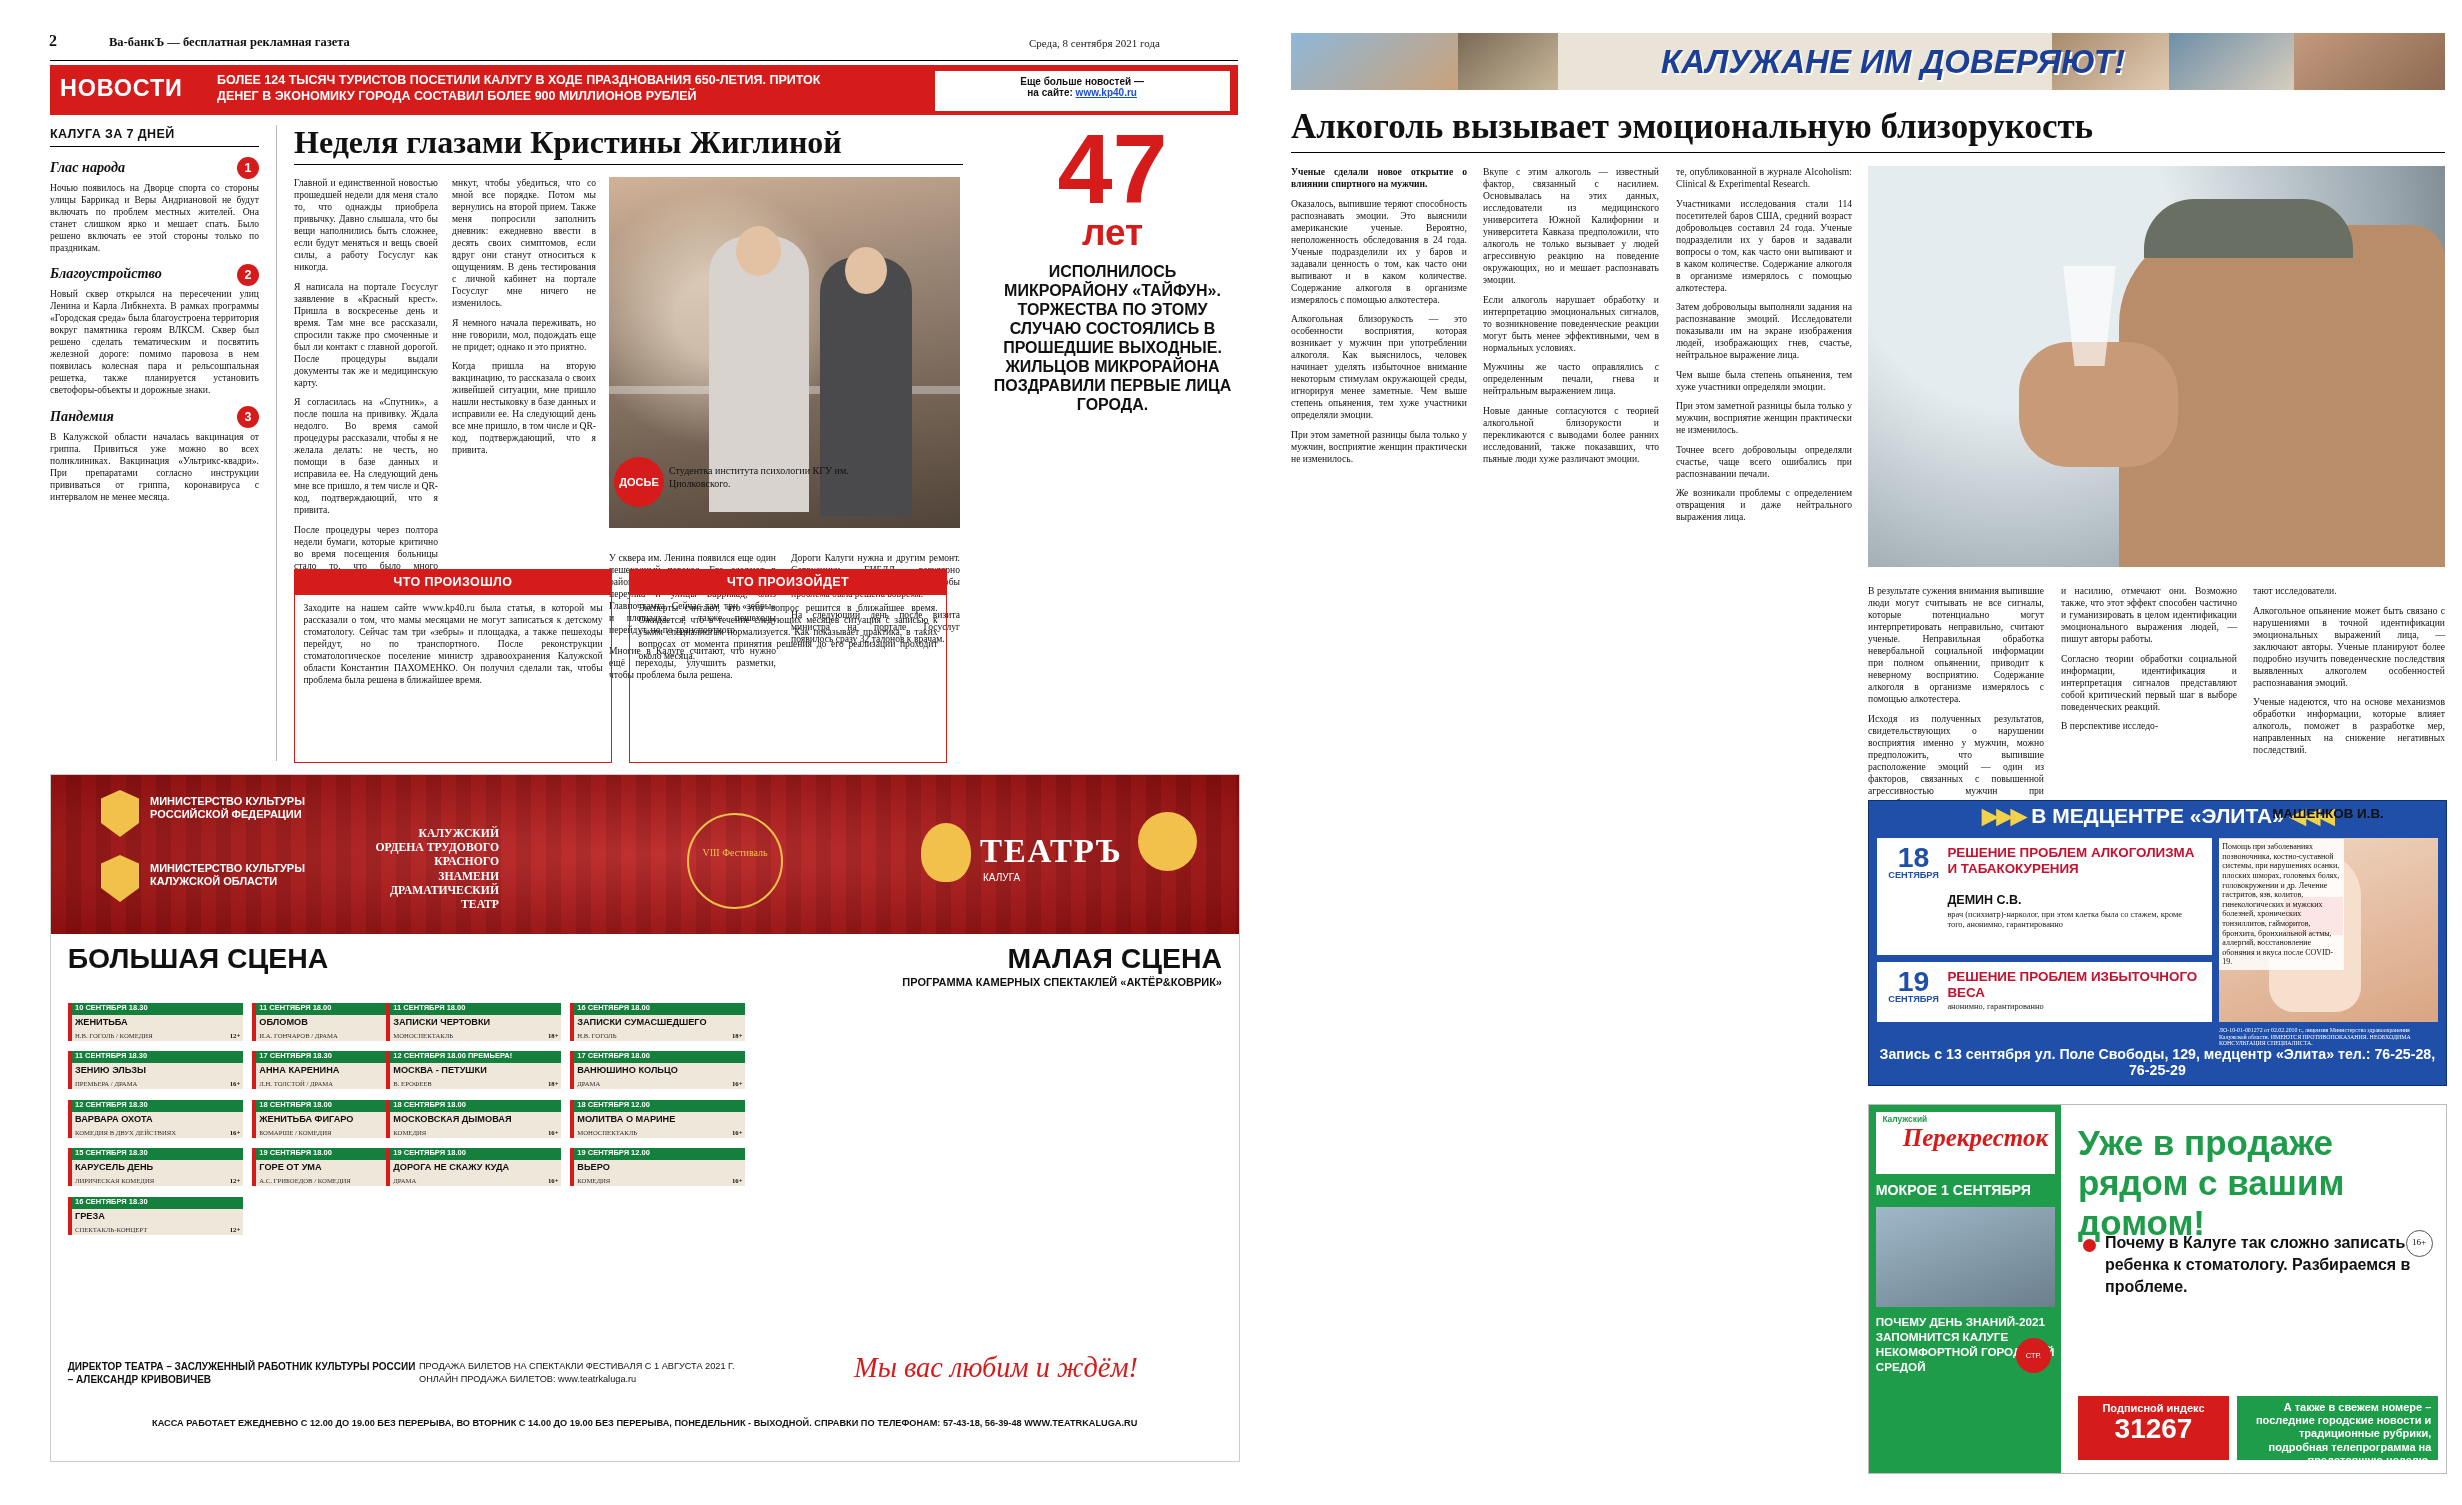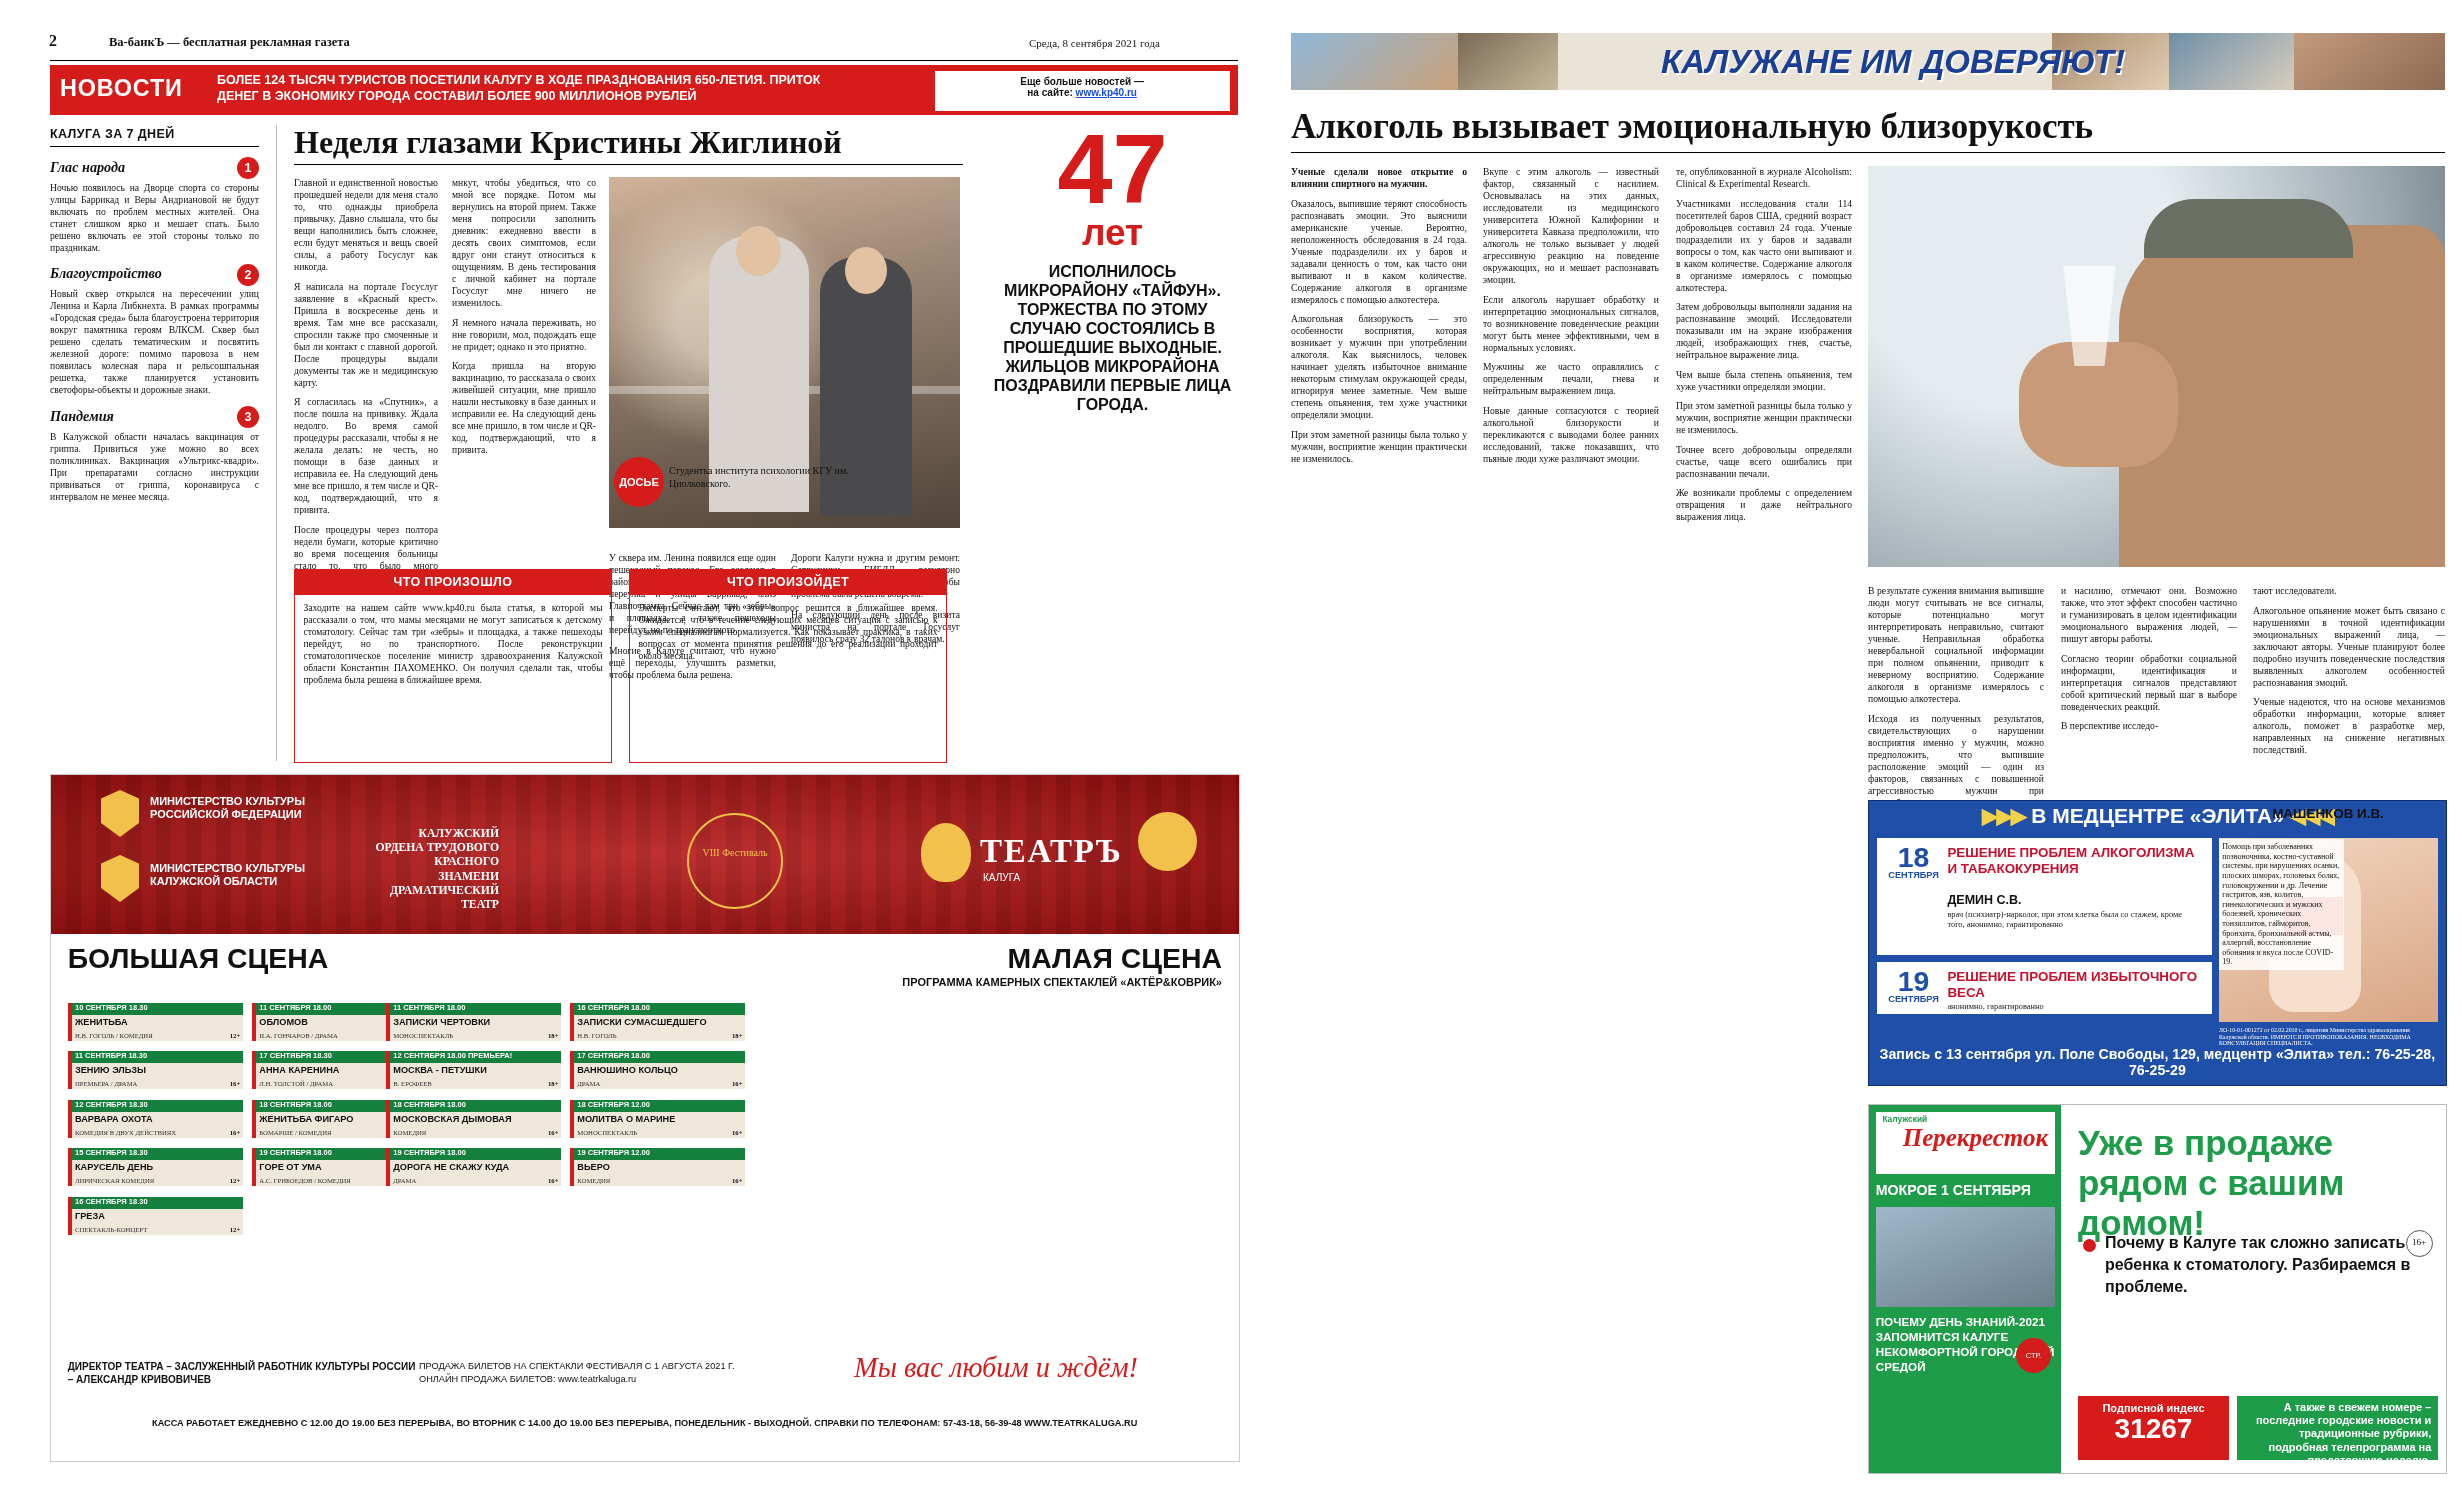--- a/index.html
+++ b/index.html
@@ -127,21 +127,21 @@
   #alc-photo .hat{position:absolute;left:276px;top:33px;width:209px;height:59px;background:#6a6f63;border-radius:50px 50px 0 0;}
   #alc-photo .glass{position:absolute;left:184px;top:100px;width:75px;height:100px;background:rgba(255,255,255,.65);clip-path:polygon(15% 0,85% 0,70% 100%,30% 100%);}
   #alc-photo .hand{position:absolute;left:151px;top:176px;width:159px;height:125px;background:#c89a78;border-radius:50px;}
 
   
   #elita{position:absolute;left:607px;top:800px;width:577px;height:284px;background:#1f4fa8;border:1.7px solid #0d2f6e;}
   #elita-hd{position:absolute;left:0;top:3.3px;width:577px;text-align:center;color:#ffffff;font-family:"Liberation Sans",sans-serif;font-weight:bold;font-size:21px;}
   #elita-hd .arrow{color:#f2d24b;letter-spacing:-1.7px;}
   .ebox{position:absolute;background:#ffffff;}
   #eb1{left:8.4px;top:37px;width:335px;height:117px;}
-  #eb2{left:8.4px;top:161px;width:335px;height:52px;text-decoration:underline;}
+  #eb2{left:8.4px;top:161px;width:335px;height:60px;text-decoration:underline;}
   #eb3{left:350px;top:37px;width:219px;height:184px;background:linear-gradient(160deg,#f2d8c4,#d9a583);}
   #eb3 .fig{position:absolute;left:50px;top:15px;width:92px;height:159px;background:#f6e0cd;border-radius:42px 42px 25px 25px;}
   #eb3 .sw{position:absolute;left:65px;top:59px;width:59px;height:38px;background:#e8503f;}
   .edate{position:absolute;left:6.7px;top:6.7px;width:59px;text-align:center;}
   .edate .d{font-family:"Liberation Sans",sans-serif;font-weight:bold;font-size:28.4px;color:#1f4fa8;line-height:25px;}
   .edate .m{font-family:"Liberation Sans",sans-serif;font-weight:bold;font-size:9.2px;color:#1f4fa8;}
   .etitle{position:absolute;left:70px;top:6.7px;width:251px;font-family:"Liberation Sans",sans-serif;font-weight:bold;font-size:13.4px;line-height:16px;color:#c8102e;}
   .ename{position:absolute;left:70px;top:55px;width:251px;font-family:"Liberation Sans",sans-serif;font-weight:bold;font-size:12.5px;color:#111;}
   .edesc{position:absolute;left:70px;top:72px;width:251px;font-size:8.4px;line-height:10px;color:#222;}
   #eb3-name{position:absolute;left:351px;top:5px;width:216px;text-align:center;font-family:"Liberation Sans",sans-serif;font-weight:bold;font-size:13.4px;color:#111;}

